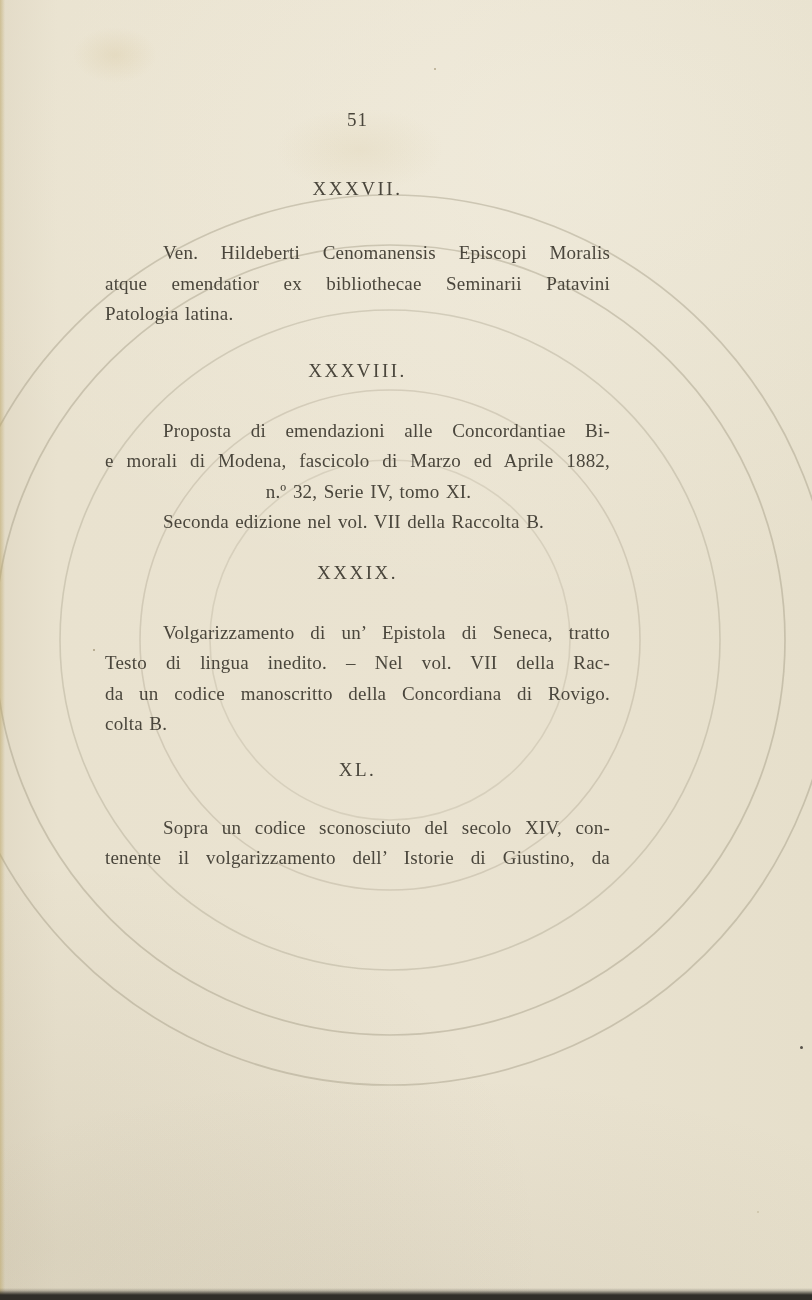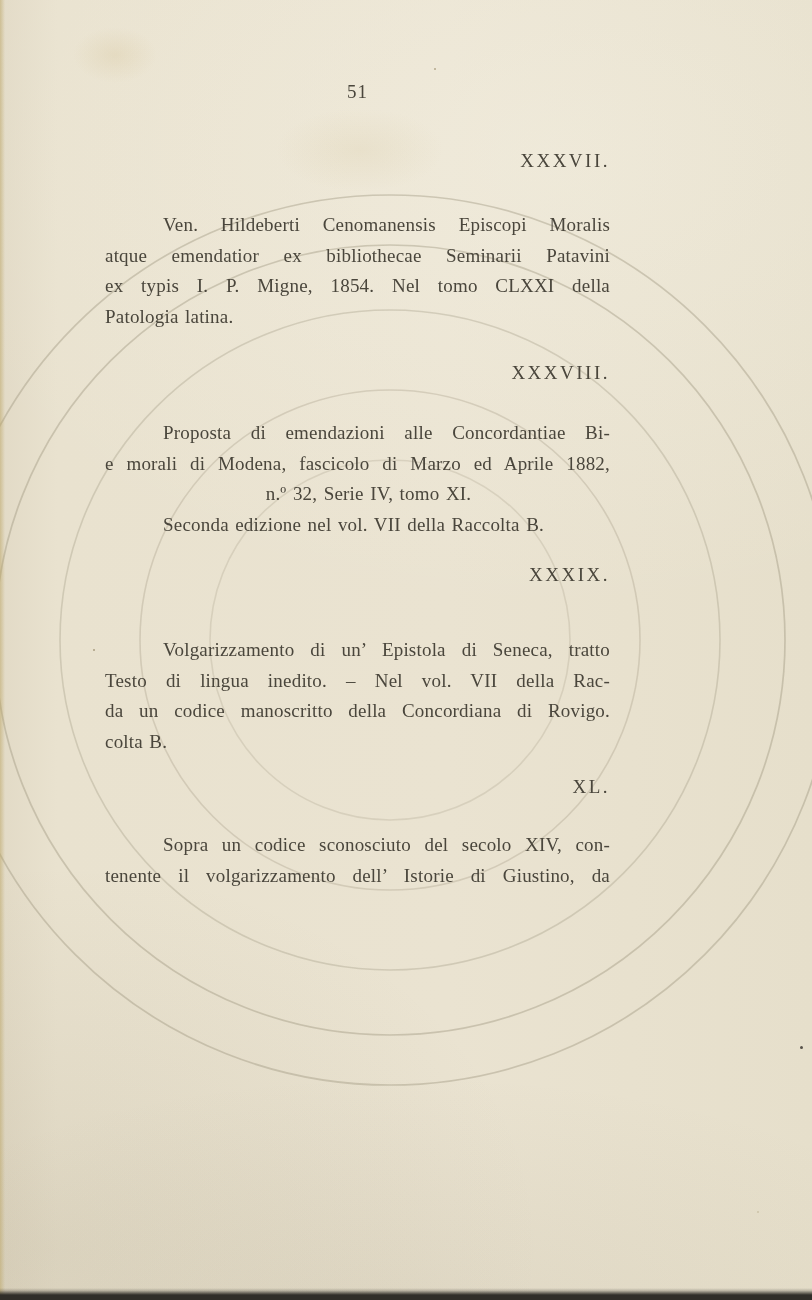--- a/index.html
+++ b/index.html
@@ -32,36 +32,36 @@
   }
   .speck { position: absolute; border-radius: 50%; }
 
   
   #content {
     position: absolute; left: 105px; top: 0; width: 505px;
     color: #4a463c;
     font-size: 19px;
   }
   .pageno {
-    padding-top: 80px;
+    padding-top: 108px;
     text-align: center;
     letter-spacing: 1px;
     line-height: 24px;
   }
   .heading {
-    text-align: right;
+    text-align: center;
     letter-spacing: 2.5px;
     line-height: 24px;
   }
   .m-h37 { margin-top: 45px; }
   .m-p37 { margin-top: 37px; }
   .m-h38 { margin-top: 29px; }
   .m-p38 { margin-top: 33px; }
   .m-h39 { margin-top: 23px; }
-  .m-p39 { margin-top: 48px; }
+  .m-p39 { margin-top: 33px; }
   .m-h40 { margin-top: 18px; }
   .m-p40 { margin-top: 31px; }
 
   .line {
     height: 30.5px;
     line-height: 30.5px;
     text-align: left;
     word-spacing: 1.5px;
     letter-spacing: 0.2px;
   }
@@ -84,21 +84,20 @@
 </svg>
 
 <div id="content">
 
   <div class="pageno">51</div>
 
   <div class="heading m-h37">XXXVII.</div>
   <div class="para m-p37">
       <div class="line just ind"><span>Ven. Hildeberti Cenomanensis Episcopi Moralis</span></div>
       <div class="line just"><span>atque emendatior ex bibliothecae Seminarii Patavini</span></div>
-      <div class="line just"><span>ex typis I. P. Migne, 1854. Nel tomo CLXXI della</span></div>
       <div class="line"><span>Patologia latina.</span></div>
     </div>
 
   <div class="heading m-h38">XXXVIII.</div>
   <div class="para m-p38">
       <div class="line just ind"><span>Proposta di emendazioni alle </span><span class="it">Concordantiae Bi-</span></div>
       <div class="line just"><span class="it">e morali</span><span> di Modena, fascicolo di Marzo ed Aprile 1882,</span></div>
       <div class="line ind-sm"><span>n.º 32, Serie IV, tomo XI.</span></div>
       <div class="line ind"><span>Seconda edizione nel vol. VII della Raccolta B.</span></div>
     </div>

